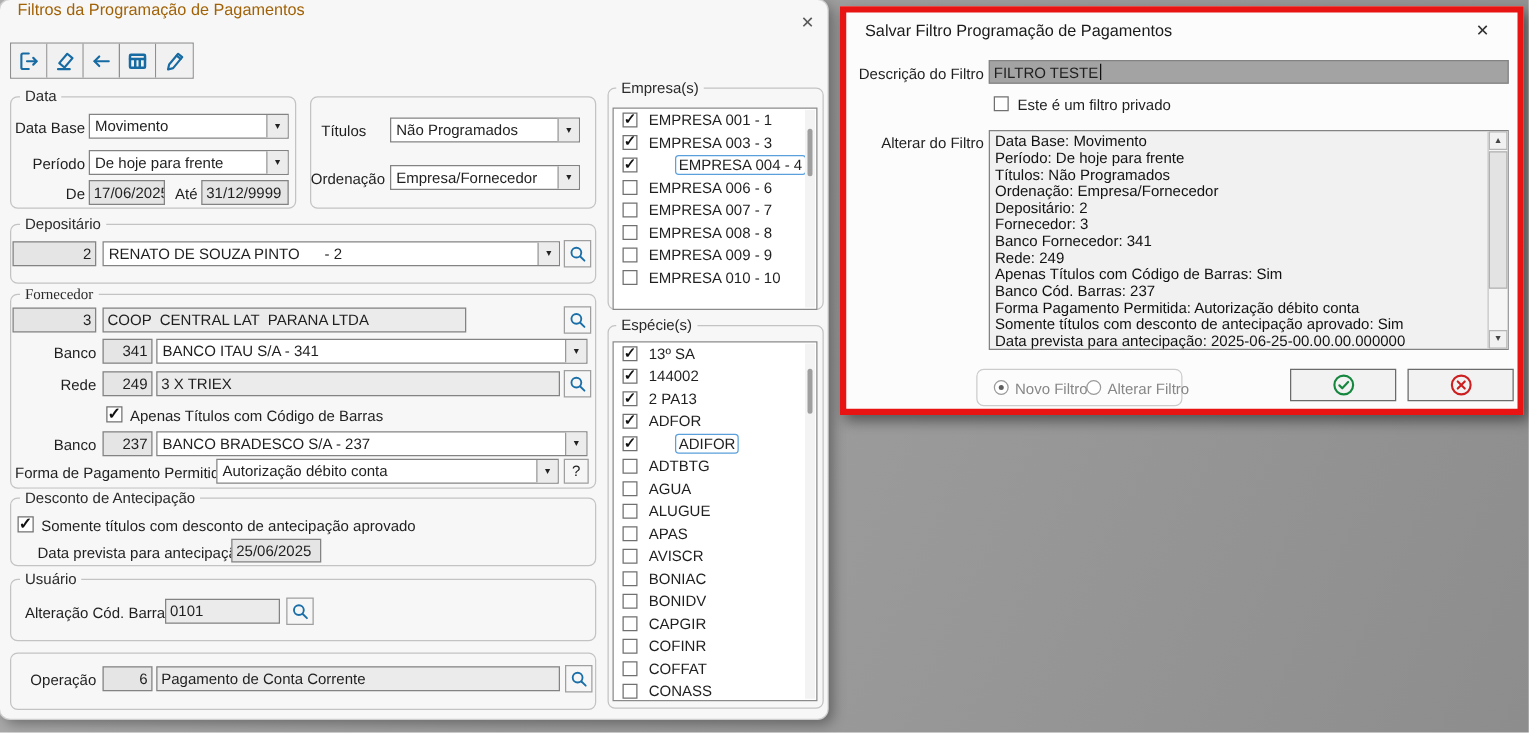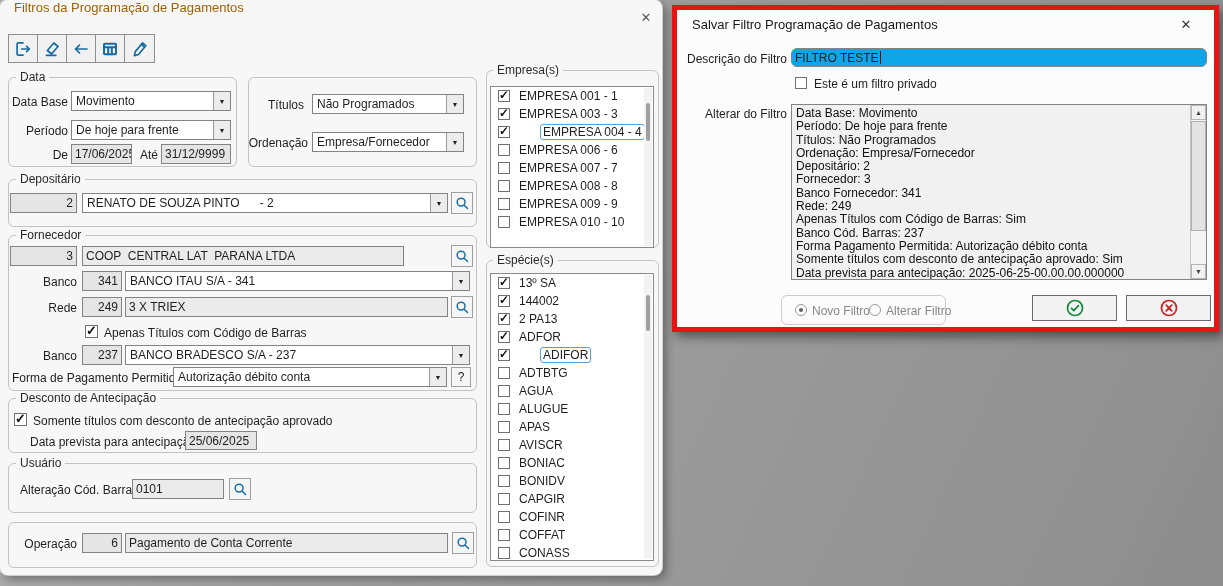--- a/index.html
+++ b/index.html
@@ -130,21 +130,21 @@
   <div class="combo" style="left:71px; top:120px; width:160px;">
         <span class="val">De hoje para frente</span>
         <span class="dd"></span>
       </div>
   <span class="lbl" style="left:8px; top:148px; width:60px;">De</span>
   <div class="tb" style="left:71px; top:144px; width:61px;">17/06/2025</div>
   <span class="lbl" style="left:134px; top:148px; width:24px;">Até</span>
   <div class="tb" style="left:161px; top:144px; width:70px;">31/12/9999</div>
 
   <div class="grp" style="left:248px; top:77px; width:229px; height:90px;"></div>
-  <span class="lbl" style="left:246px; top:98px; width:58px;">Títulos</span>
+  <span class="lbl" style="left:235px; top:98px; width:58px;">Títulos</span>
   <div class="combo" style="left:312px; top:94px; width:152px;">
         <span class="val">Não Programados</span>
         <span class="dd"></span>
       </div>
   <span class="lbl" style="left:245px; top:136px; width:63px;">Ordenação</span>
   <div class="combo" style="left:312px; top:132px; width:152px;">
         <span class="val">Empresa/Fornecedor</span>
         <span class="dd"></span>
       </div>
 
@@ -156,23 +156,23 @@
         <span class="dd"></span>
       </div>
   <button class="sbtn" style="left:451px; top:192px;">
         <svg width="15" height="15" viewBox="0 0 16 16">
           <circle cx="6.5" cy="6.5" r="4.2"></circle>
           <line x1="9.8" y1="9.8" x2="13.4" y2="13.4"></line>
         </svg>
       </button>
 
   <div class="grp" style="left:8px; top:235px; width:469px; height:156px;"></div>
-  <span class="legend" style="left:16px; top:228px;">Fornecedor</span>
+  <span class="legend" style="left:16px; top:228px;font-family:Liberation Serif, serif;">Fornecedor</span>
   <div class="tb num" style="left:10px; top:246px; width:67px;">3</div>
-  <div class="tb ro" style="left:82px; top:246px; width:322px;">COOP  CENTRAL LAT  PARANA LTDA</div>
+  <div class="tb ro" style="left:82px; top:246px; width:291px;">COOP  CENTRAL LAT  PARANA LTDA</div>
   <button class="sbtn" style="left:451px; top:245px;">
         <svg width="15" height="15" viewBox="0 0 16 16">
           <circle cx="6.5" cy="6.5" r="4.2"></circle>
           <line x1="9.8" y1="9.8" x2="13.4" y2="13.4"></line>
         </svg>
       </button>
 
   <span class="lbl" style="left:20px; top:275px; width:57px;">Banco</span>
   <div class="tb num" style="left:82px; top:271px; width:40px;">341</div>
   <div class="combo" style="left:125px; top:271px; width:345px;">
@@ -345,21 +345,21 @@
       </div>
   <span class="thin-track" style="left:644px; top:275px; height:284px;"></span>
   <span class="thin-thumb" style="left:646px; top:295px; height:36px;"></span>
 </section>
 
 <section id="save-dialog">
   <div class="dlg-title">Salvar Filtro Programação de Pagamentos</div>
   <div class="win-close" style="left:500px; top:5px; color:#333;"></div>
 
   <span class="lbl" style="left:10px; top:42px; width:100px;">Descrição do Filtro</span>
-  <div class="tb" style="left:114px; top:38px; width:416px; height:19px; background:#0ea5e9;border-radius:6px;"><span>FILTRO TESTE</span><span class="caret"></span></div>
+  <div class="tb" style="left:114px; top:38px; width:416px; height:19px; background:#a3a3a3;"><span>FILTRO TESTE</span><span class="caret"></span></div>
 
   <span class="cb" style="left:118px; top:67px; width:12px; height:12px;"></span>
   <span class="lbl-l" style="left:137px; top:67px;">Este é um filtro privado</span>
 
   <span class="lbl" style="left:10px; top:97px; width:100px;">Alterar do Filtro</span>
   <div class="memo">
     <div class="memo-text">Data Base: Movimento
 Período: De hoje para frente
 Títulos: Não Programados
 Ordenação: Empresa/Fornecedor

